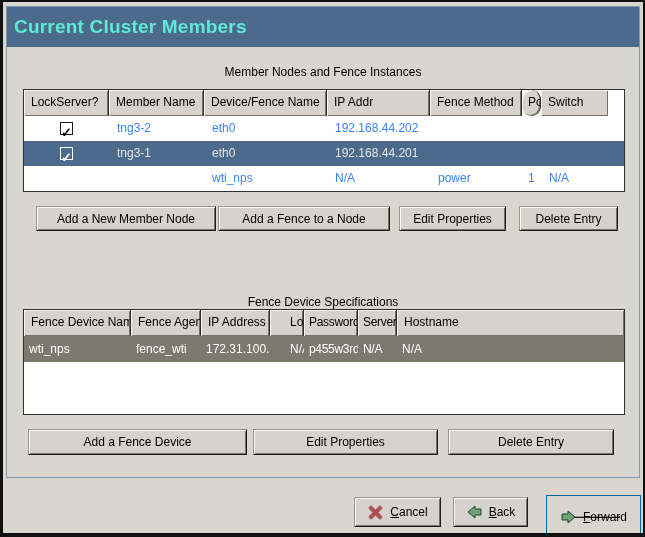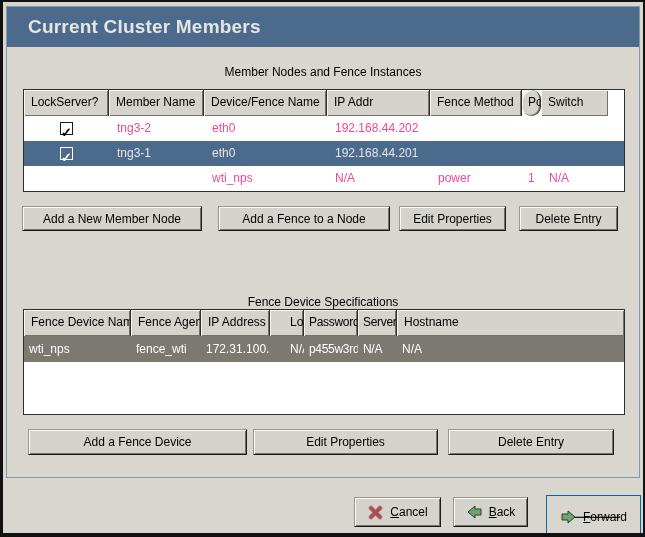--- a/index.html
+++ b/index.html
@@ -10,40 +10,40 @@
     border:2px solid #111; border-bottom-width:4px; border-left-width:3px;
     overflow:hidden;
   }
   
   .panel{
     position:absolute; left:3px; top:4px; width:634px; height:472px;
     box-sizing:border-box; border:1px solid #8498ad; background:var(--bg,#d9d6d0);
   }
   .titlebar{
     position:absolute; left:0; top:0; width:632px; height:40px;
-    background:var(--titlebar,#4c6b8c); color:#e5e5e5;
-    font-size:19px; font-weight:bold; line-height:40px; padding-left:21px;
+    background:var(--titlebar,#4c6b8c); color:#5eead4;
+    font-size:19px; font-weight:bold; line-height:40px; padding-left:7px;
     box-sizing:border-box; letter-spacing:.2px;
   }
   .caption{position:absolute; left:0; width:632px; text-align:center; font-size:12px; color:#000;}
   .cap1{top:58px;} .cap2{top:288px;}
 
   
   .tbl{position:absolute; left:16px; width:600px; box-sizing:content-box;
        border:1px solid #2e2e2c; background:#fff;}
   .tbl1{top:82px;} .tbl2{top:302px;}
   .thead{display:flex; height:26px;}
   .th{
     box-sizing:border-box; background:var(--ctl,#d6d3cc); color:#000;
     font-size:12px; line-height:24px; padding-left:7px; white-space:nowrap; overflow:hidden;
     border-right:1px solid #2e2e2c;
     box-shadow:inset 1px 1px 0 #f7f6f2, inset -1px -1px 0 #74716a;
   }
   .th:last-child{border-right:none;}
-  .trow{display:flex; height:25px; background:#fff; color:#ec4899;}
+  .trow{display:flex; height:25px; background:#fff; color:#3b82f6;}
   .trow .cell{box-sizing:border-box; font-size:12px; line-height:25px; padding-left:8px;
               white-space:nowrap; overflow:hidden;}
   .trow.sel-blue{background:var(--selblue,#4c6b8c); color:#e5e5e5;}
   .trow.sel-gray{background:var(--selgray,#7b7970); color:#fff;}
   .tbl2 .trow{height:26px;} .tbl2 .trow .cell{line-height:26px; padding-left:5px;}
   .tbl2 .tbody-fill{height:52px; background:#fff;}
 
   
   .tbl1 .th:nth-child(1), .tbl1 .cell:nth-child(1){width:85px;}
   .tbl1 .th:nth-child(2), .tbl1 .cell:nth-child(2){width:95px;}
@@ -71,21 +71,21 @@
   
   .btn{
     position:absolute; box-sizing:border-box; height:25px;
     background:var(--ctl,#d6d3cc); color:#000; font-size:12px; text-align:center;
     border:1px solid; border-color:#9a978f #1c1c1c #1c1c1c #9a978f;
     box-shadow:inset 1px 1px 0 #fbfaf7, inset -1px -1px 0 #75726b;
     display:flex; align-items:center; justify-content:center; cursor:default;
     white-space:nowrap; font-family:"Liberation Sans", sans-serif;
   }
   .btnrow1 .btn{top:199px;} .btnrow2 .btn{top:422px; height:26px;}
-  .b11{left:15px; width:180px;} .b12{left:211px; width:172px;}
+  .b11{left:29px; width:180px;} .b12{left:211px; width:172px;}
   .b13{left:392px; width:107px;} .b14{left:512px; width:99px;}
   .b21{left:21px; width:219px;} .b22{left:246px; width:185px;} .b23{left:441px; width:166px;}
 
   
   .stock{
     position:absolute; box-sizing:border-box; height:30px;
     background:var(--ctl,#d6d3cc); color:#000; font-size:12px;
     border:1px solid; border-color:#9a978f #1c1c1c #1c1c1c #9a978f;
     box-shadow:inset 1px 1px 0 #fbfaf7, inset -1px -1px 0 #75726b;
     display:flex; align-items:center; justify-content:center; gap:6px; cursor:default;

